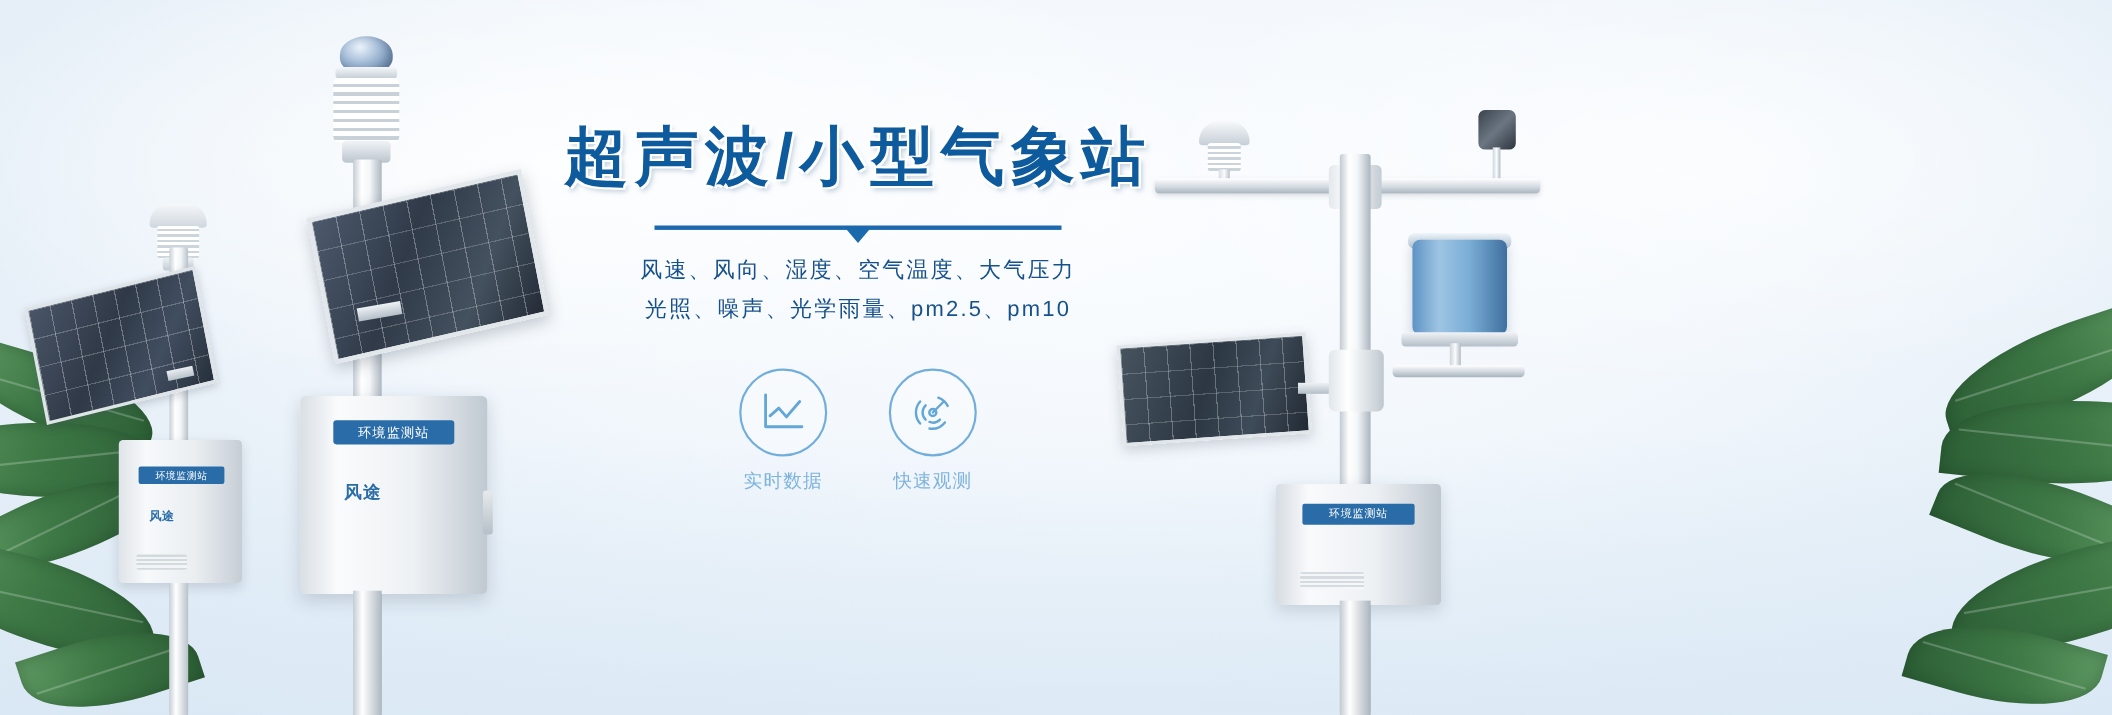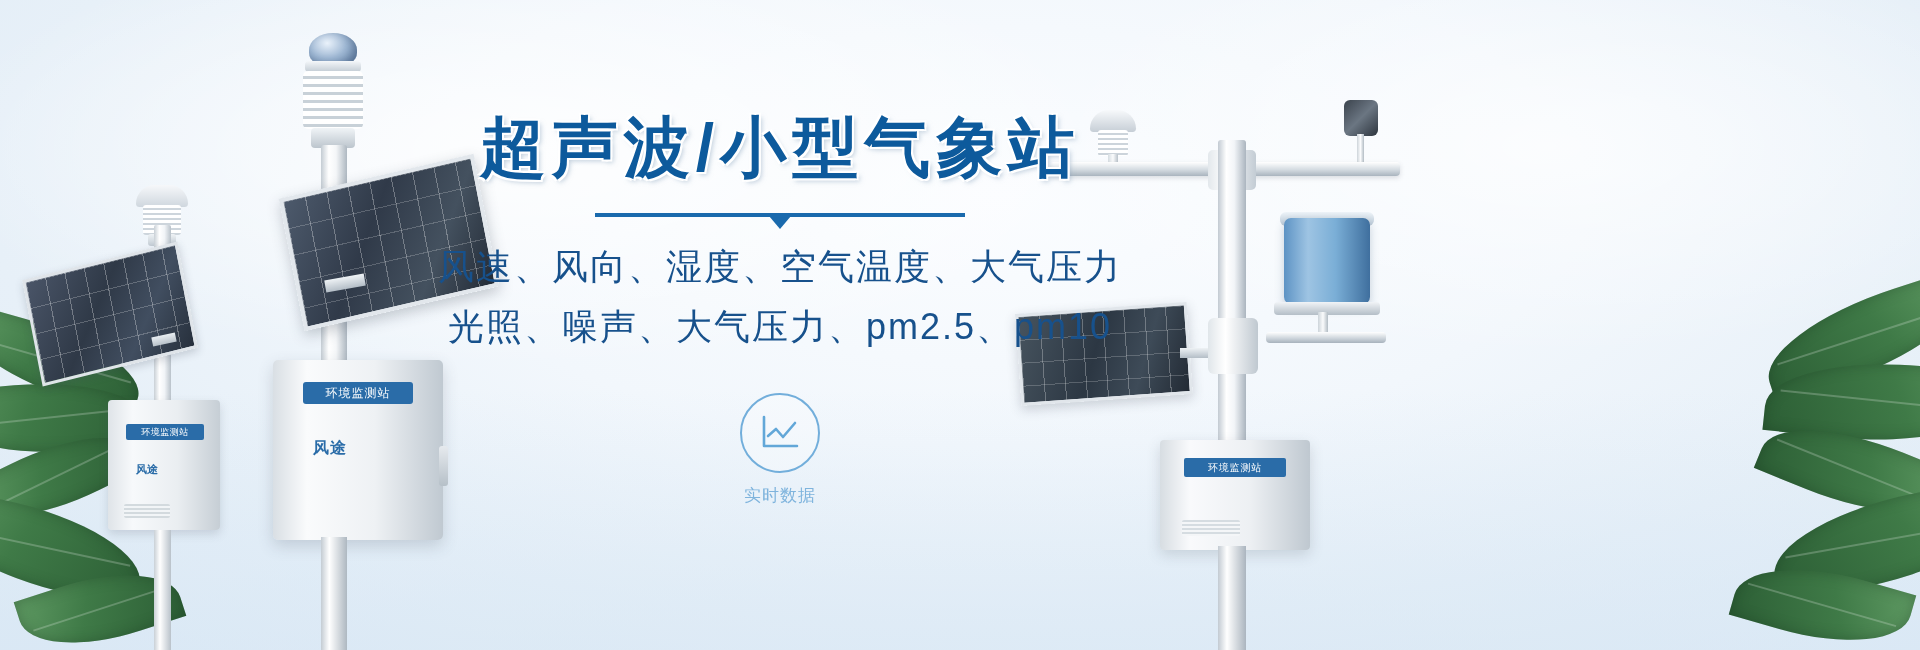--- a/index.html
+++ b/index.html
@@ -273,41 +273,41 @@
   }
 
   
   .content {
     position:absolute; left:430px; top:0; width:700px; height:650px;
     text-align:center; z-index:20;
   }
   .title {
     margin-top:112px;
     font-family:"Liberation Sans","DejaVu Sans",sans-serif;
-    font-size:66px; font-weight:bold; color:#0d5a9c;
+    font-size:58px; font-weight:bold; color:#0d5a9c;
     letter-spacing:6px; line-height:1.08;
     text-shadow:
       2px 2px 0 #ffffff, -2px 2px 0 #ffffff, 2px -2px 0 #ffffff, -2px -2px 0 #ffffff,
       3px 3px 5px rgba(140,165,190,.55);
     white-space:nowrap;
   }
   .divider {
     position:relative; width:370px; height:4px; margin:30px auto 0;
     background:#1a6aad;
   }
   .divider .tri {
     position:absolute; left:50%; top:3px; margin-left:-11px;
     width:0; height:0;
     border-left:11px solid transparent;
     border-right:11px solid transparent;
     border-top:13px solid #1a6aad;
   }
   .sub {
     font-family:"Liberation Sans","DejaVu Sans",sans-serif;
-    font-size:36px; color:#17518c; letter-spacing:2px; line-height:1.55;
+    font-size:20px; color:#17518c; letter-spacing:2px; line-height:1.55;
     margin-top:22px; white-space:nowrap;
   }
   .sub.l2 { margin-top:4px; }
 
   .features {
     display:flex; justify-content:center; gap:48px; margin-top:38px;align-items:center;
   }
   .feature { width:88px; }
   .fcircle {
     width:80px; height:80px; margin:0 auto;
@@ -403,34 +403,50 @@
 
   <div class="content">
 
     <div class="title">超声波/小型气象站</div>
 
     <div class="divider">
       <div class="tri"></div>
     </div>
 
     <div class="sub l1">风速、风向、湿度、空气温度、大气压力</div>
-    <div class="sub l2">光照、噪声、大气压力、pm2.5、pm10</div>
+    <div class="sub l2">光照、噪声、光学雨量、pm2.5、pm10</div>
 
     <div class="features">
 
       <div class="feature">
         <div class="fcircle">
           <span>
             <svg width="42" height="38" viewBox="0 0 42 38" fill="none" stroke="#62a7d8" stroke-width="2.6" stroke-linecap="round" stroke-linejoin="round">
               <path d="M5 3 L5 32 L38 32"></path>
               <path d="M9 22 L17 15 L24 23 L36 9"></path>
             </svg>
           </span>
         </div>
         <div class="flabel">实时数据</div>
       </div>
 
+      <div class="feature">
+        <div class="fcircle">
+          <span>
+            <svg width="42" height="42" viewBox="0 0 42 42" fill="none" stroke="#62a7d8" stroke-width="2.2" stroke-linecap="round">
+              <circle cx="21" cy="21" r="3.2"></circle>
+              <path d="M21 21 L31 11"></path>
+              <path d="M14.5 27.5 A9 9 0 0 1 14.5 14.5"></path>
+              <path d="M27.5 27.5 A9 9 0 0 1 18 29.6"></path>
+              <path d="M9.5 31 A15 15 0 0 1 9.5 11"></path>
+              <path d="M32 30 A15 15 0 0 1 18 35.6"></path>
+              <path d="M26 7.5 A15 15 0 0 1 34.5 15"></path>
+            </svg>
+          </span>
+        </div>
+        <div class="flabel">快速观测</div>
+      </div>
 
 
 
     </div>
   </div>
 </div>
 
 </body></html>

